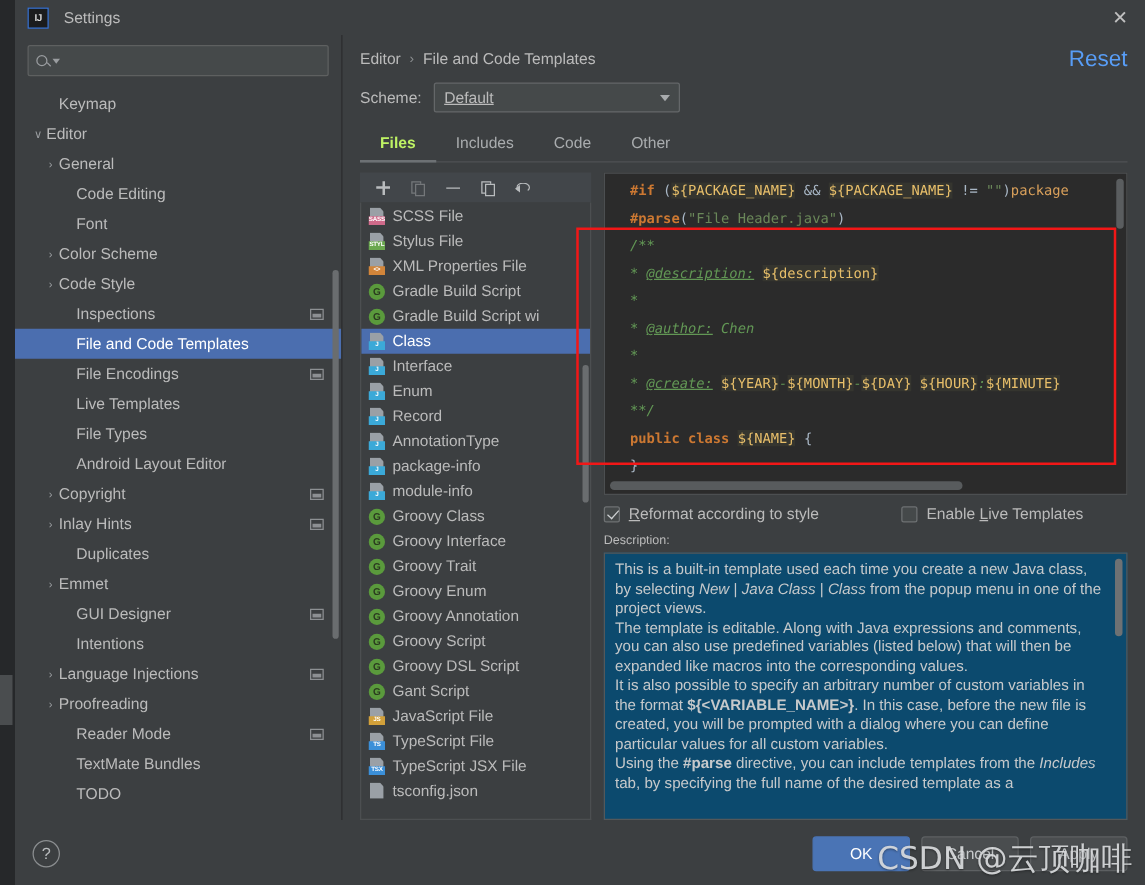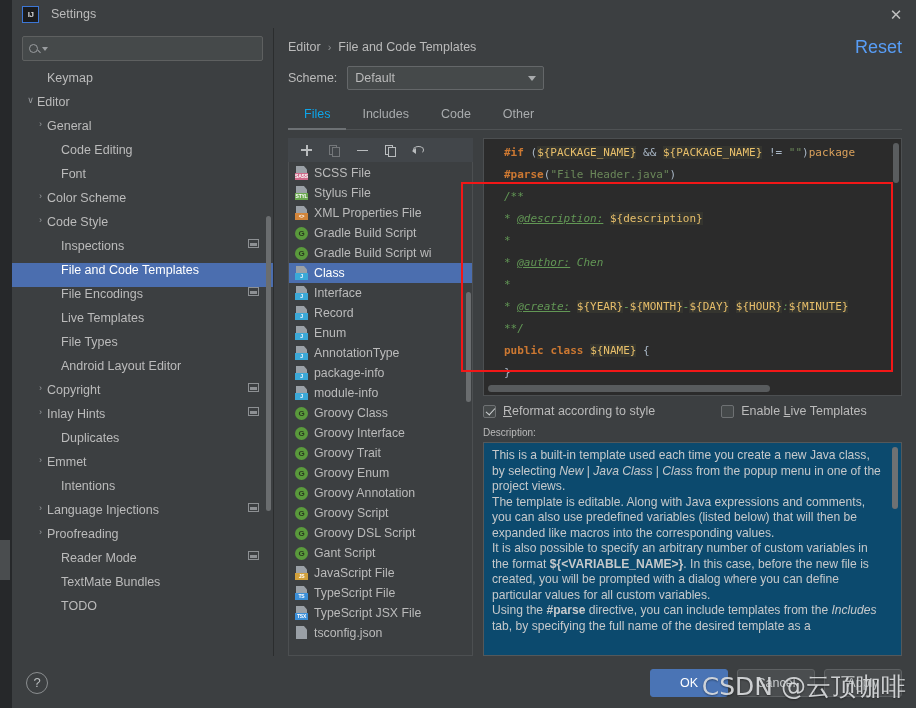--- a/index.html
+++ b/index.html
@@ -50,21 +50,21 @@
     display:flex; align-items:center; padding:0 6px; gap:3px;
   }
   .mag { width:9px; height:9px; border:1.4px solid #9a9da0; border-radius:50%; position:relative; }
   .mag::after { content:""; position:absolute; width:4px; height:1.4px; background:#9a9da0;
                 transform:rotate(45deg); right:-4px; bottom:0px; }
   .mag-caret { width:0;height:0;border-left:3px solid transparent;border-right:3px solid transparent;
                border-top:4px solid #9a9da0; margin-left:1px; }
 
   .tree { flex:1; overflow:hidden; position:relative; padding-top:4px; }
   .tree-item {
-    height:24px; display:flex; font-size:12.5px; color:#bbbbbb;
+    height:24px; display:flex; align-items:center; font-size:12.5px; color:#bbbbbb;
     padding-right:14px; cursor:pointer; position:relative;
   }
   .tree-item.sel { background:#4b6eaf; color:#ffffff; }
   .tree-item .arrow {
     width:13px; font-size:9px; color:#9a9da0; flex:none; text-align:center;
   }
   .tree-item .label { white-space:nowrap; overflow:hidden; }
   .tree-item .badge {
     margin-left:auto; width:11px; height:9px; border:1px solid #8d9093; flex:none;
     position:relative; background:transparent;
@@ -83,30 +83,30 @@
   .crumb { font-size:12.5px; color:#bbbbbb; }
   .crumb-sep { color:#8c8f91; margin:0 7px; font-size:11px; }
   .reset-link { margin-left:auto; color:#589df6; font-size:18px; cursor:pointer; }
 
   .scheme-row { display:flex; align-items:center; height:32px; gap:10px; }
   .scheme-label { font-size:12.5px; color:#bbbbbb; }
   .combo {
     width:197px; height:24px; background:#45494a; border:1px solid #646769; border-radius:2px;
     display:flex; align-items:center; padding:0 7px; font-size:12.5px; color:#bbbbbb; cursor:pointer;
   }
-  .combo .cv { flex:1; }
+  .combo .cv { flex:1;text-decoration:underline; }
   .combo .caret { width:0;height:0;border-left:4px solid transparent;border-right:4px solid transparent;
                   border-top:5px solid #a8abad; }
 
   .tabs { display:flex; gap:0; border-bottom:1px solid #4f5254; margin-top:6px; }
   .tab {
     padding:7px 16px 7px 16px; font-size:12.5px; color:#a9acae; cursor:pointer;
     border-bottom:2px solid transparent; margin-bottom:-1px;
   }
-  .tab.active { color:#0ea5e9; border-bottom-color:#6d7174; }
+  .tab.active { color:#bef264; border-bottom-color:#6d7174;font-weight:bold; }
 
   .panes { flex:1; display:flex; min-height:0; padding-top:8px; gap:0; }
 
   
   .list-panel { width:185px; flex:none; display:flex; flex-direction:column; min-height:0; }
   .list-toolbar {
     height:24px; background:#42464a; display:flex; align-items:center; gap:13px; padding:0 10px;
     border:1px solid #32343600;
   }
   .tb-ico { width:15px; height:15px; position:relative; cursor:pointer; color:#b3b6b8; }
@@ -303,20 +303,25 @@
             <span class="label">Inlay Hints</span>
             <span class="badge"></span>
           </div>
           <div class="tree-item depth2">
             <span class="arrow"></span>
             <span class="label">Duplicates</span>
           </div>
           <div class="tree-item depth1">
             <span class="arrow">›</span>
             <span class="label">Emmet</span>
+          </div>
+          <div class="tree-item depth2">
+            <span class="arrow"></span>
+            <span class="label">GUI Designer</span>
+            <span class="badge"></span>
           </div>
           <div class="tree-item depth2">
             <span class="arrow"></span>
             <span class="label">Intentions</span>
           </div>
           <div class="tree-item depth1">
             <span class="arrow">›</span>
             <span class="label">Language Injections</span>
             <span class="badge"></span>
           </div>
@@ -427,28 +432,28 @@
                     <span class="sheet"></span>
                     <span class="tag" style="background:#3ba9d8">J</span>
                   </span>
                   <span>Interface</span>
                 </div>
                 <div class="tpl-item">
                   <span class="ficon">
                     <span class="sheet"></span>
                     <span class="tag" style="background:#3ba9d8">J</span>
                   </span>
+                  <span>Enum</span>
+                </div>
+                <div class="tpl-item">
+                  <span class="ficon">
+                    <span class="sheet"></span>
+                    <span class="tag" style="background:#3ba9d8">J</span>
+                  </span>
                   <span>Record</span>
-                </div>
-                <div class="tpl-item">
-                  <span class="ficon">
-                    <span class="sheet"></span>
-                    <span class="tag" style="background:#3ba9d8">J</span>
-                  </span>
-                  <span>Enum</span>
                 </div>
                 <div class="tpl-item">
                   <span class="ficon">
                     <span class="sheet"></span>
                     <span class="tag" style="background:#3ba9d8">J</span>
                   </span>
                   <span>AnnotationType</span>
                 </div>
                 <div class="tpl-item">
                   <span class="ficon">

